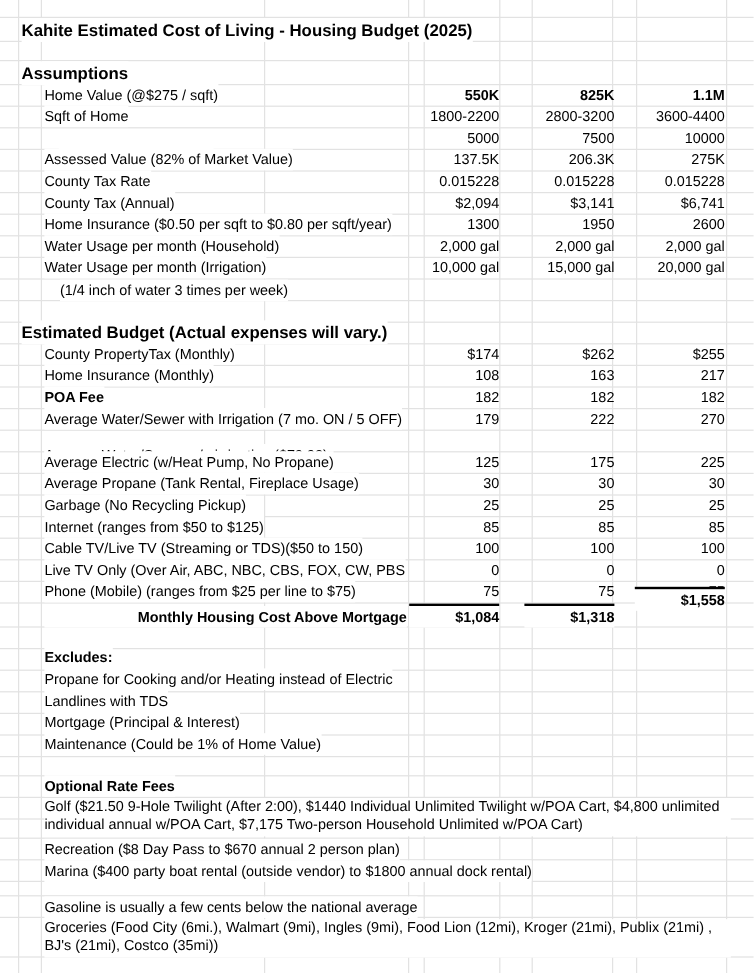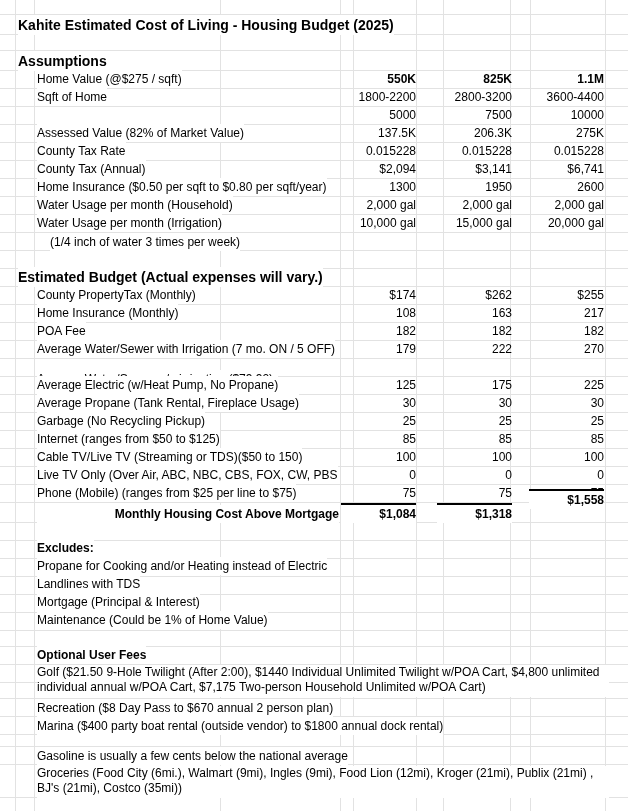--- a/index.html
+++ b/index.html
@@ -148,21 +148,21 @@
       <div class="cell num" style="left: 437px; width: 75px; top: 286px; background: transparent;">$262</div>
       <div class="cell num" style="left: 529px; width: 75px; top: 286px; background: transparent;">$255</div>
     </div>
     <div>
       <div class="cell" style="left: 37px; top: 304px;">Home Insurance (Monthly)</div>
       <div class="cell num" style="left: 341px; width: 75px; top: 304px; background: transparent;">108</div>
       <div class="cell num" style="left: 437px; width: 75px; top: 304px; background: transparent;">163</div>
       <div class="cell num" style="left: 529px; width: 75px; top: 304px; background: transparent;">217</div>
     </div>
     <div>
-      <div class="cell" style="left: 37px; top: 322px;">POA Fee</div>
+      <div class="cell" style="left: 37px; top: 322px; font-weight: bold;">POA Fee</div>
       <div class="cell num" style="left: 341px; width: 75px; top: 322px; background: transparent;">182</div>
       <div class="cell num" style="left: 437px; width: 75px; top: 322px; background: transparent;">182</div>
       <div class="cell num" style="left: 529px; width: 75px; top: 322px; background: transparent;">182</div>
     </div>
     <div>
       <div class="cell" style="left: 37px; top: 340px;">Average Water/Sewer with Irrigation (7 mo. ON / 5 OFF)</div>
       <div class="cell num" style="left: 341px; width: 75px; top: 340px; background: transparent;">179</div>
       <div class="cell num" style="left: 437px; width: 75px; top: 340px; background: transparent;">222</div>
       <div class="cell num" style="left: 529px; width: 75px; top: 340px; background: transparent;">270</div>
     </div>
@@ -220,19 +220,19 @@
 <div class="cell bold num topborder" style="left:341px;width:75px;top:503px">$1,084</div>
 <div class="cell bold num topborder" style="left:437px;width:75px;top:503px">$1,318</div>
 <div class="cell bold num topborder" style="left:529px;width:75px;top:489px">$1,558</div>
 
 <div class="cell bold" style="left:37px;top:539px">Excludes:</div>
 <div class="cell" style="left:37px;top:557px">Propane for Cooking and/or Heating instead of Electric</div>
 <div class="cell" style="left:37px;top:575px">Landlines with TDS</div>
 <div class="cell" style="left:37px;top:593px">Mortgage (Principal &amp; Interest)</div>
 <div class="cell" style="left:37px;top:611px">Maintenance (Could be 1% of Home Value)</div>
 
-<div class="cell bold" style="left:37px;top:646px">Optional User Fees</div>
+<div class="cell bold" style="left:37px;top:646px">Optional Rate Fees</div>
 <div class="cell wrap" style="left:37px;top:665px;width:572px;height:32px">Golf ($21.50 9-Hole Twilight (After 2:00), $1440 Individual Unlimited Twilight w/POA Cart, $4,800 unlimited individual annual w/POA Cart, $7,175 Two-person Household Unlimited w/POA Cart)</div>
 <div class="cell" style="left:37px;top:699px">Recreation ($8 Day Pass to $670 annual 2 person plan)</div>
 <div class="cell" style="left:37px;top:717px">Marina ($400 party boat rental (outside vendor) to $1800 annual dock rental)</div>
 
 <div class="cell" style="left:37px;top:747px">Gasoline is usually a few cents below the national average</div>
 <div class="cell wrap" style="left:37px;top:766px;width:572px;height:32px">Groceries (Food City (6mi.), Walmart (9mi), Ingles (9mi), Food Lion (12mi), Kroger (21mi), Publix (21mi) , BJ's (21mi), Costco (35mi))</div>
 
 </body></html>

